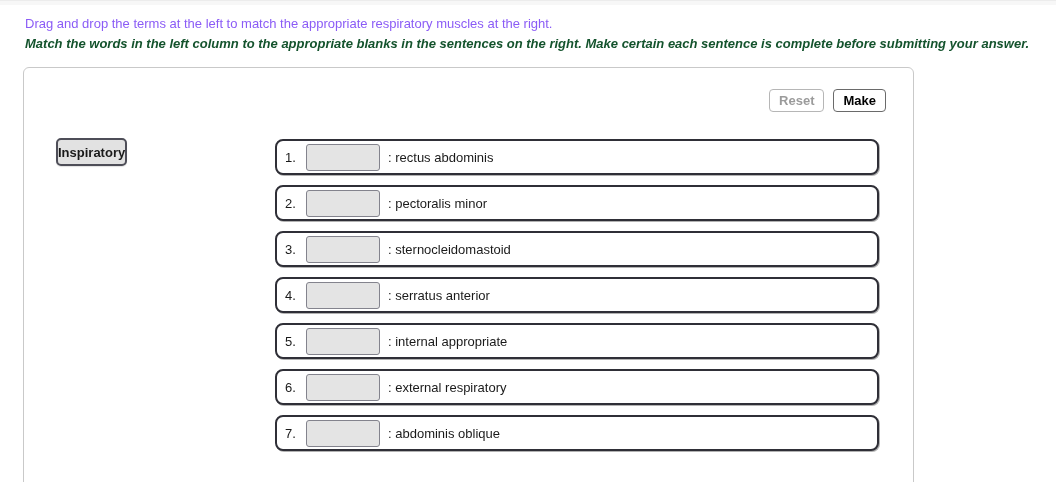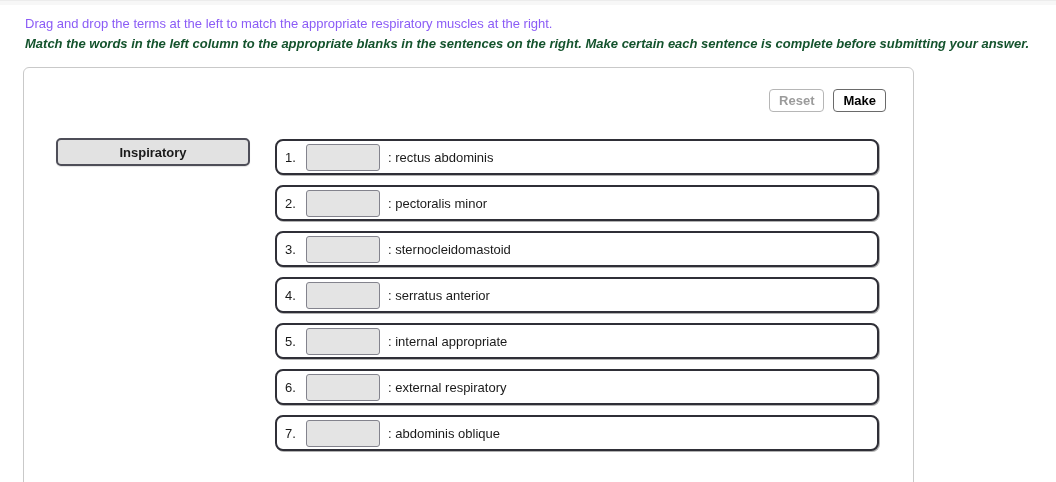--- a/index.html
+++ b/index.html
@@ -33,21 +33,21 @@
   .btn {
     font-family:"Liberation Sans", sans-serif;
     font-size:13px; font-weight:bold;
     padding:3px 9px; border-radius:4px;
     background:#ffffff; cursor:pointer; line-height:15px;
   }
   .btn-reset { color:#9b9b9b; border:1px solid #b6b6b6; }
   .btn-help  { color:#000000; border:1px solid #6a6a6a; }
   .terms {
     position:absolute; left:32px; top:70px; width:194px;
-    display:flex; flex-direction:column; gap:7px;
+    display:flex; flex-direction:row; gap:7px;
   }
   .term-chip {
     height:28px;
     background:#e2e2e2;
     border:2px solid #4e4e58;
     border-radius:5px;
     display:flex; align-items:center; justify-content:center;
     font-size:13px; font-weight:bold; color:#1a1a1a;
     cursor:grab;
     box-shadow:0 1px 1px rgba(0,0,0,0.12);

